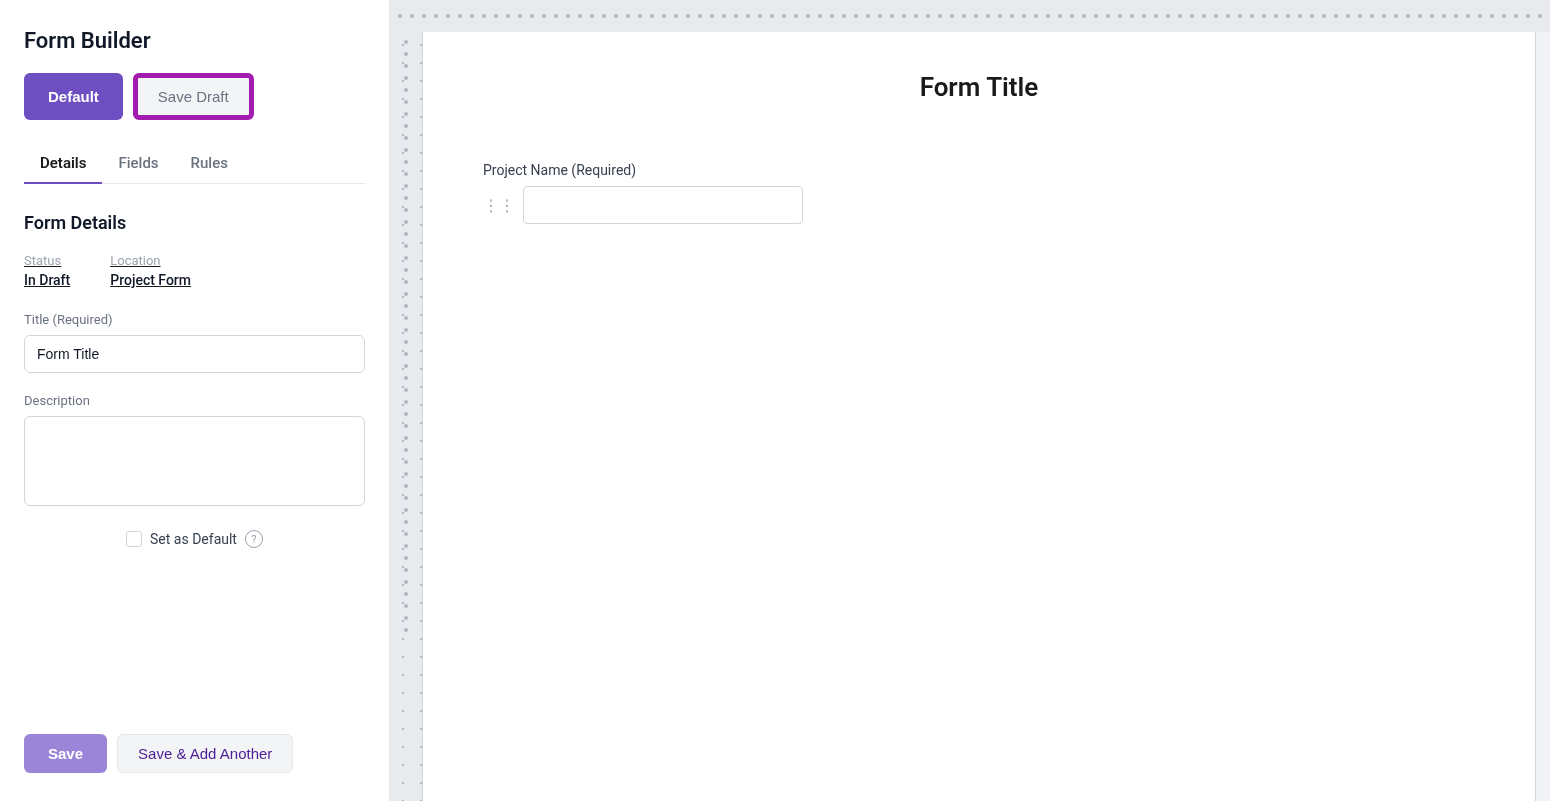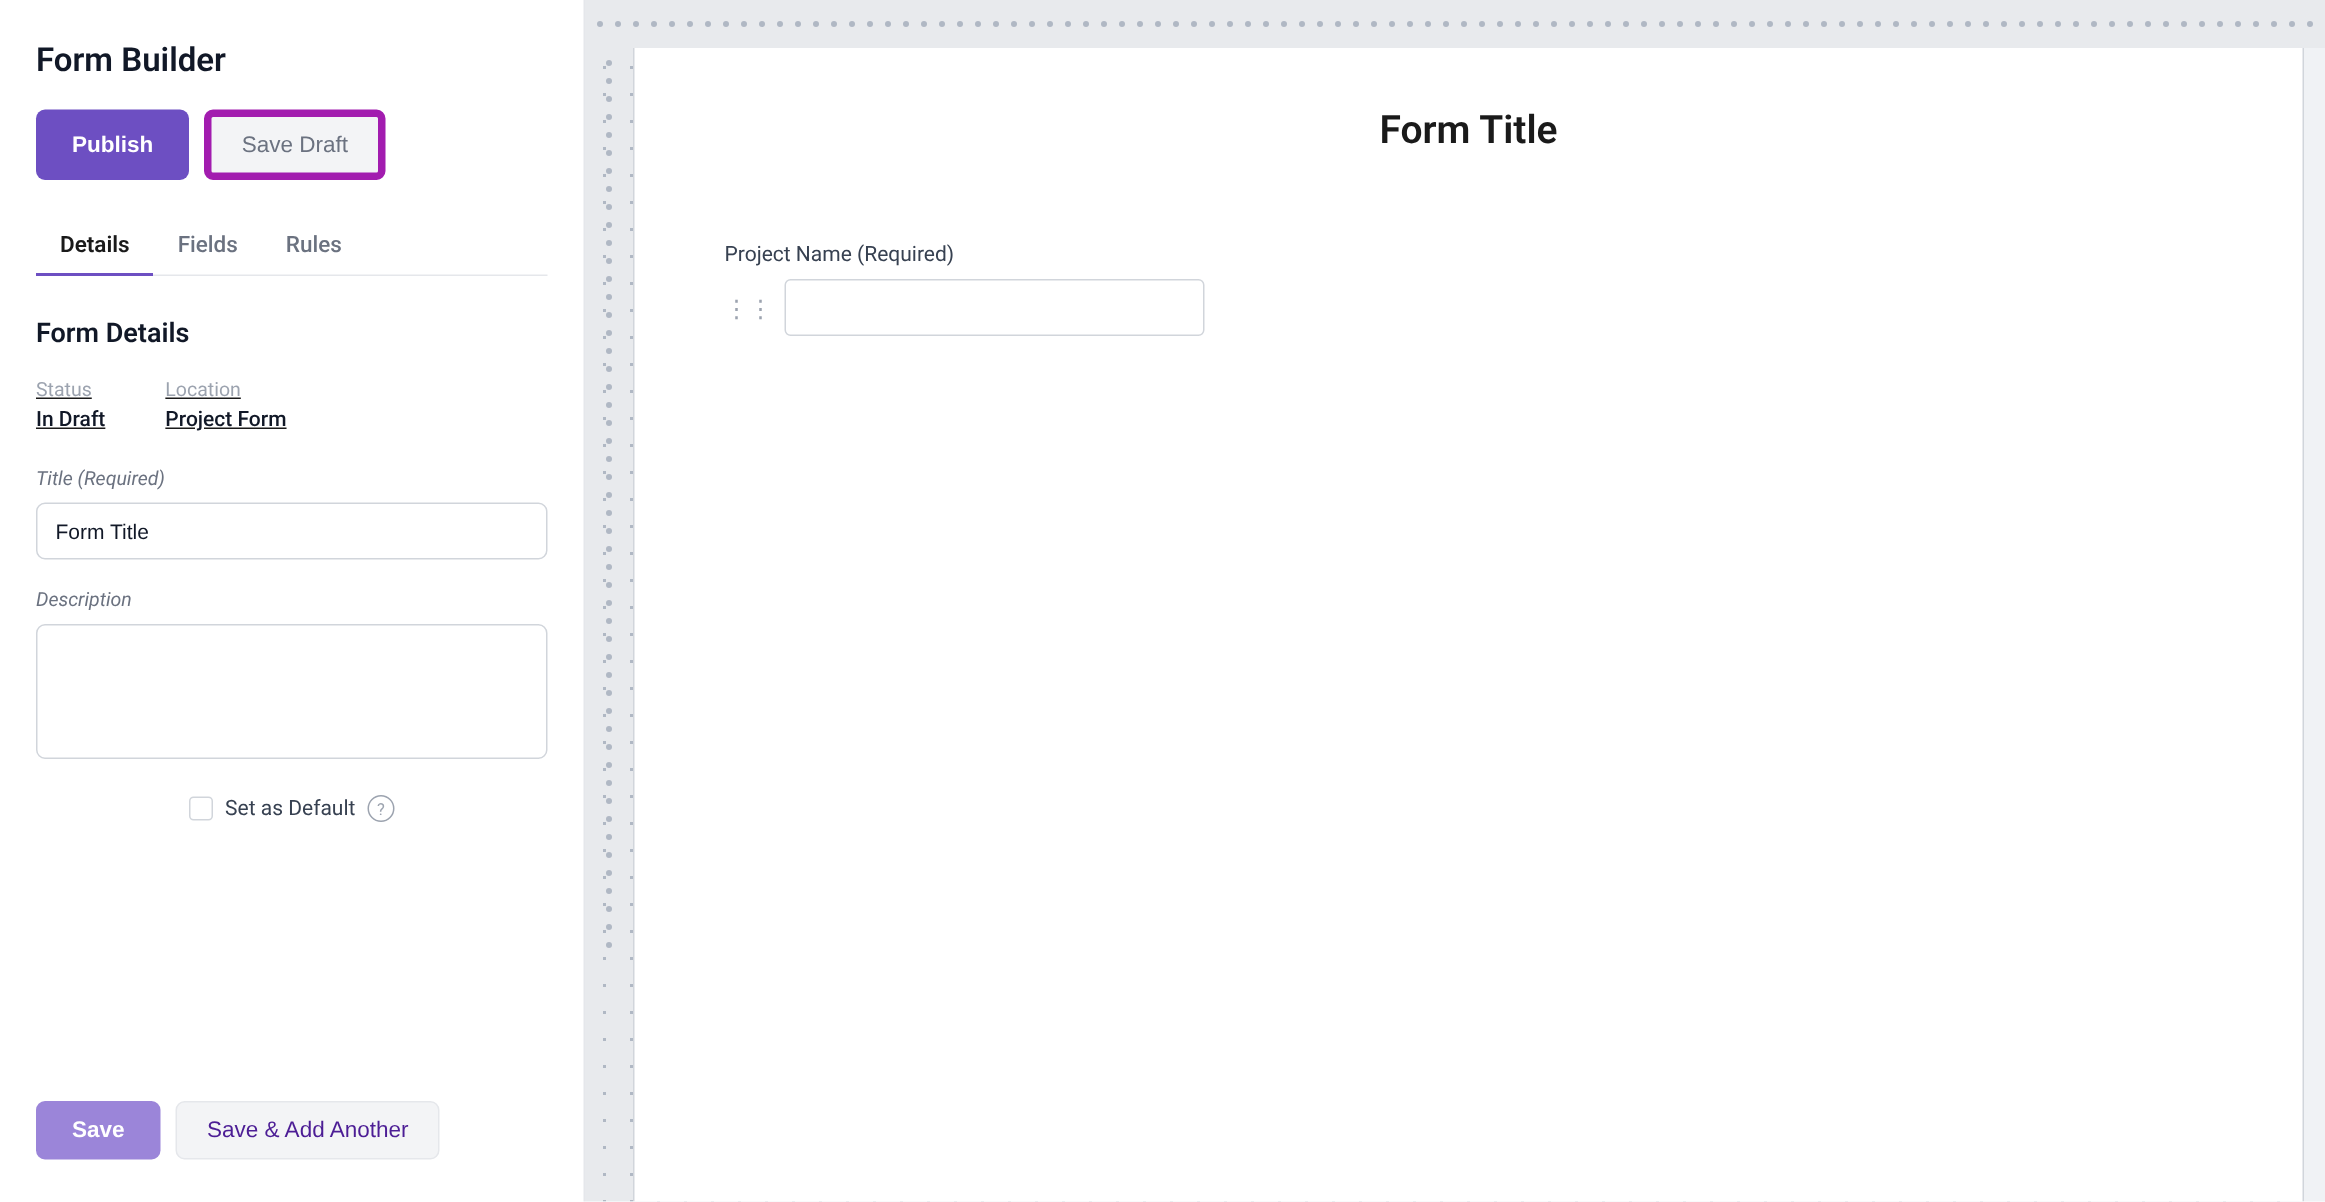--- a/index.html
+++ b/index.html
@@ -115,21 +115,20 @@
     }
 
     .field-group {
       margin-bottom: 20px;
     }
 
     .field-label {
       font-size: 13px;
       color: #6b7280;
       margin-bottom: 8px;
-      font-style: italic;
     }
 
     .field-input {
       width: 100%;
       border: 1px solid #d1d5db;
       border-radius: 6px;
       padding: 10px 12px;
       font-size: 14px;
       color: #111827;
       background: #ffffff;
@@ -337,21 +336,21 @@
       background-position: 4px 4px;
     }
   </style>
 </head>
 <body>
 
 <div class="left-panel">
   <h1 class="app-title">Form Builder</h1>
 
   <div class="toolbar">
-    <button class="btn-publish">Publish</button>
+    <button class="btn-publish">Default</button>
     <button class="btn-save-draft">Save Draft</button>
   </div>
 
   <div class="tabs">
     <div class="tab active">
       <span>Details</span>
     </div>
     <div class="tab">
       <span>Fields</span>
     </div>

